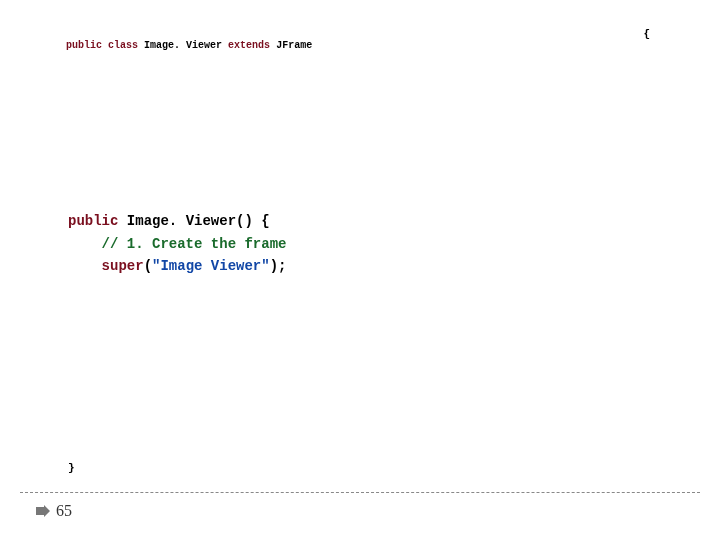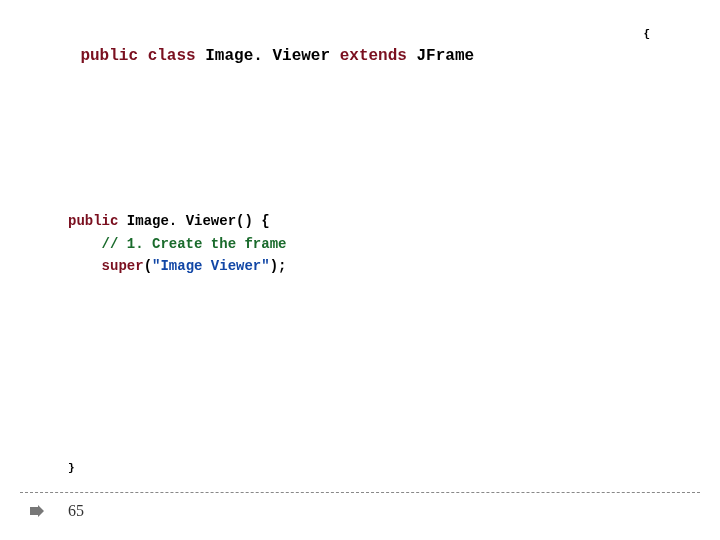--- a/index.html
+++ b/index.html
@@ -1,31 +1,31 @@
 <!DOCTYPE html>
 <html><head>
 <meta charset="utf-8">
 <style>
   * { margin: 0; padding: 0; box-sizing: border-box; }
   html, body { width: 720px; height: 540px; background: #ffffff; font-family: "Courier New", monospace; }
   .page { position: relative; width: 720px; height: 540px; }
-  .code { position: absolute; left: 42px; top: 28px; font-size: 16px; line-height: 1.2; white-space: pre; }
+  .code { position: absolute; left: 42px; top: 28px; font-size: 10px; line-height: 1.2; white-space: pre; }
   .kw-public  { color: #7a0f1f; font-weight: bold; }
   .kw-class   { color: #7a0f1f; font-weight: bold; }
   .kw-extends { color: #7a0f1f; font-weight: bold; }
   .kw-super   { color: #7a0f1f; font-weight: bold; }
   .typename   { color: #000000; font-weight: bold; }
   .comment    { color: #1a6b2c; font-weight: bold; }
   .string     { color: #1247a6; font-weight: bold; }
   .punct      { color: #000000; font-weight: bold; }
   .brace-right { position: absolute; top: 28px; right: 70px; font-size: 11px; font-weight: bold; color: #000; }
   .constructor-block { position: absolute; left: 68px; top: 188px; font-size: 14px; line-height: 1.6; white-space: pre; }
   .closing-brace { position: absolute; left: 68px; top: 462px; font-size: 11px; font-weight: bold; color: #000; }
   .divider { position: absolute; left: 20px; right: 20px; top: 492px; border-top: 1px dashed #888; }
-  .footer { position: absolute; left: 30px; bottom: 20px; display: flex; align-items: center; gap: 24px; }
+  .footer { position: absolute; left: 36px; bottom: 20px; display: flex; align-items: center; gap: 6px; }
   .arrow { display: inline-block; }
   .arrow svg { display: block; }
   .pagenum { font-family: Georgia, "Times New Roman", serif; font-size: 16px; color: #333; }
 </style>
 </head>
 <body>
 
 <div class="page">
 
   <div class="code">

